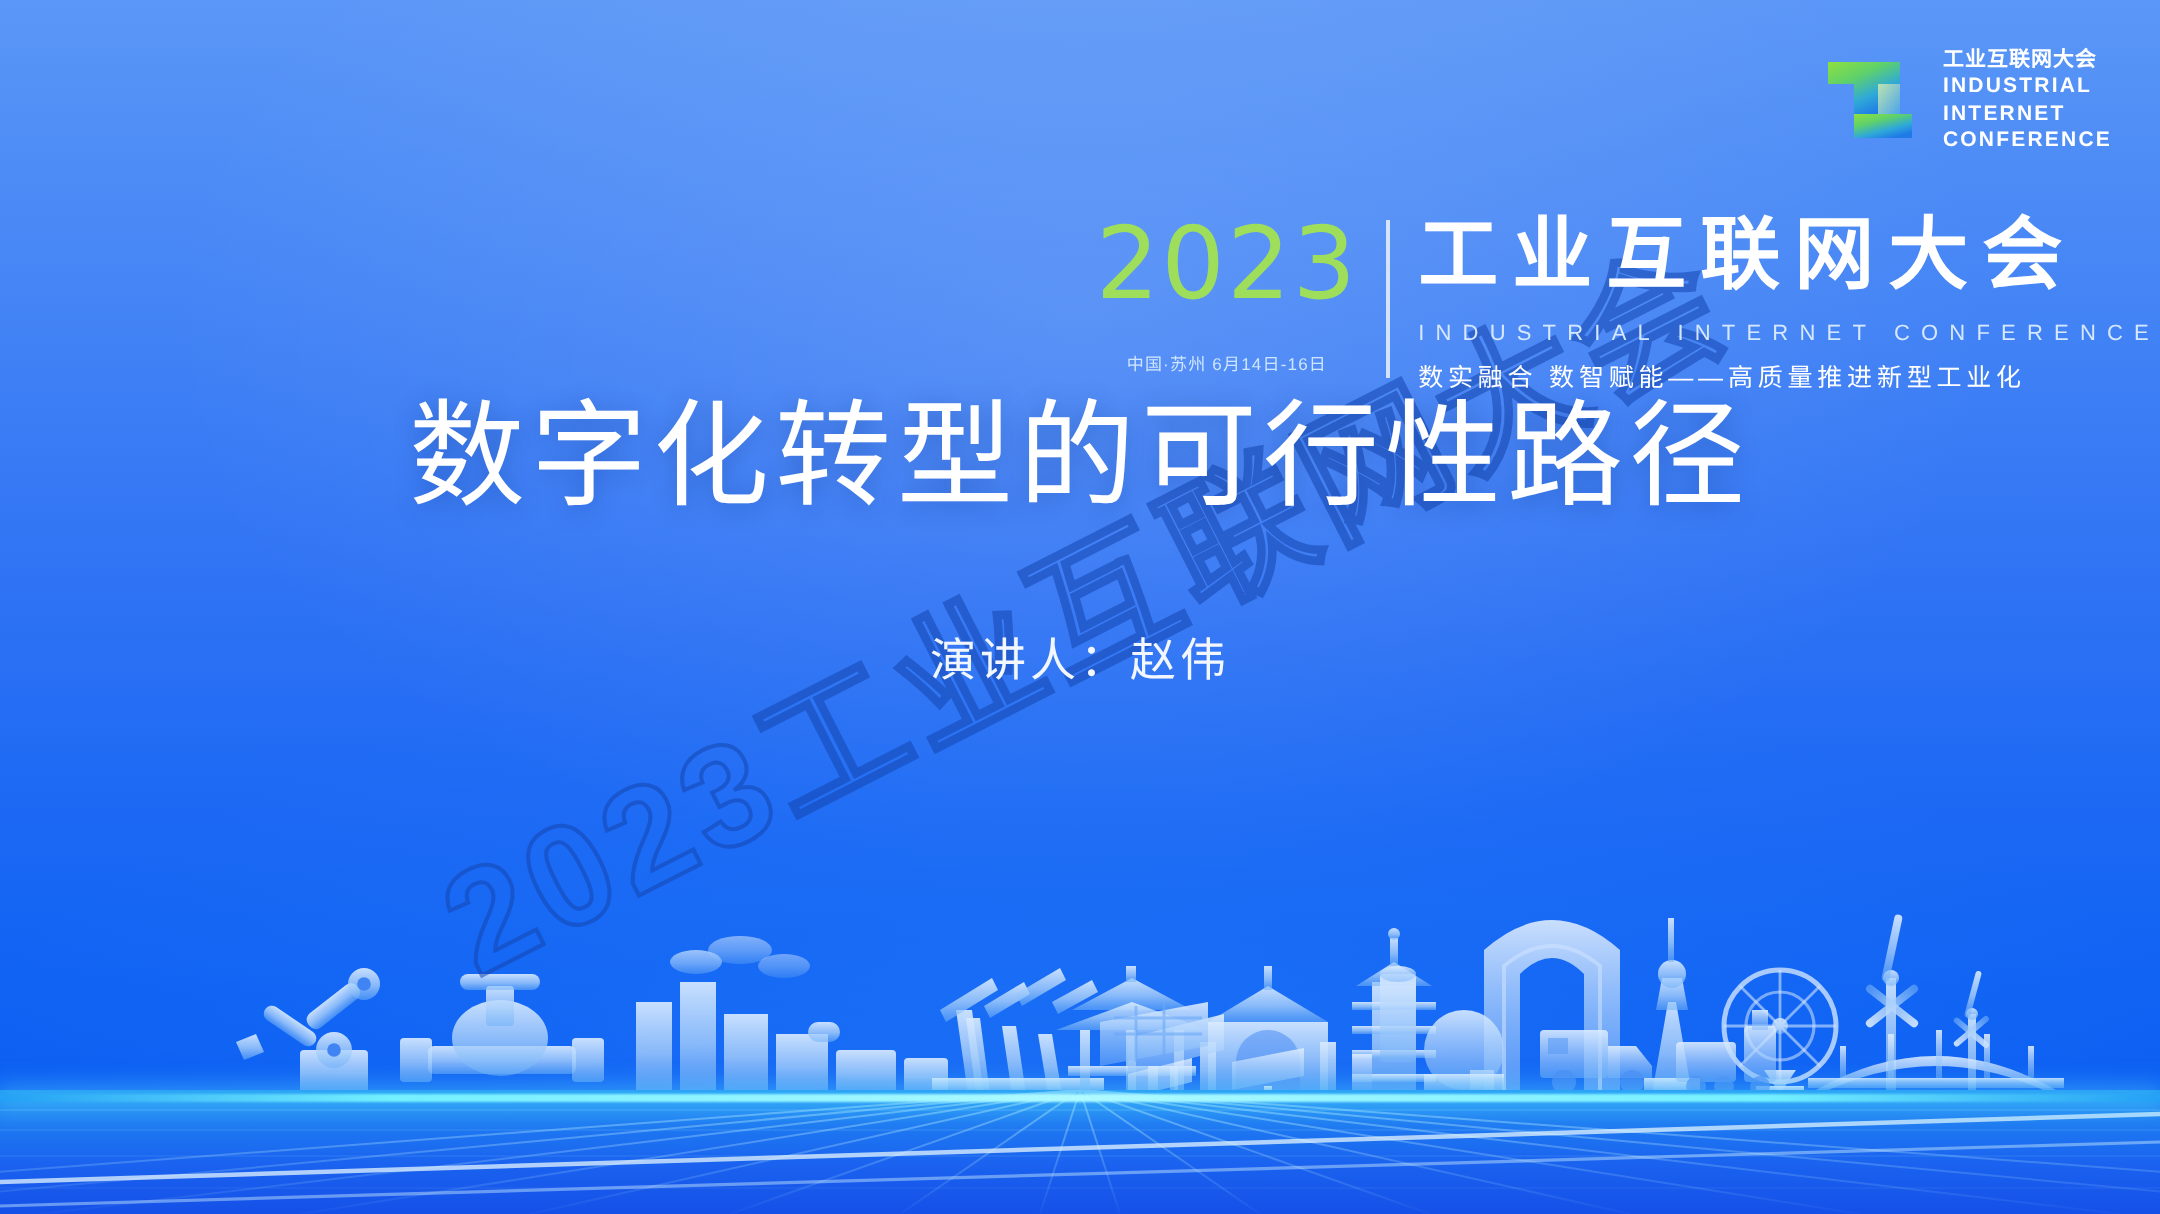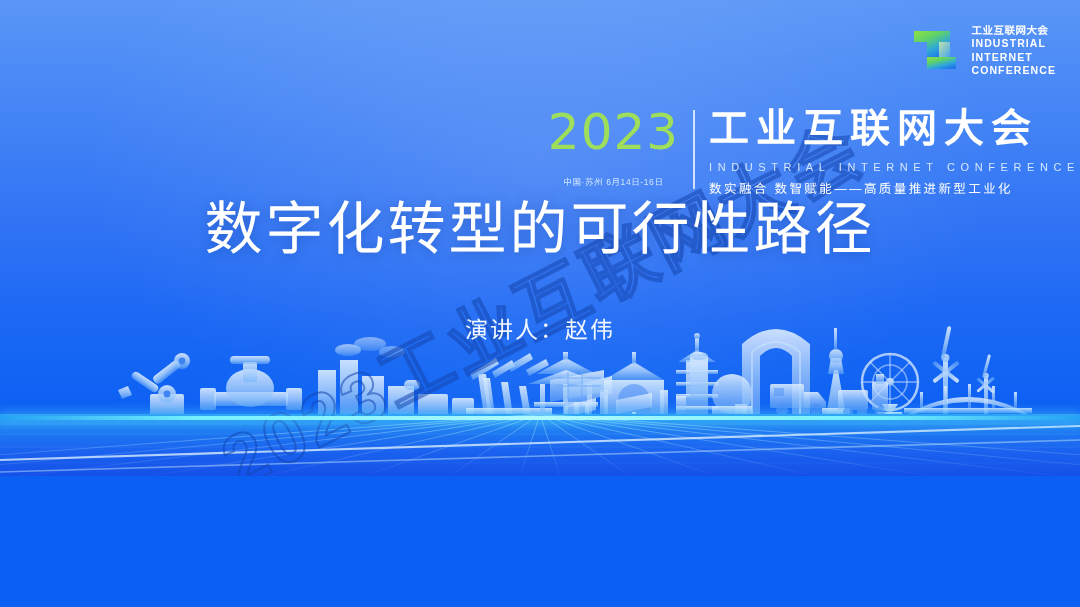--- a/index.html
+++ b/index.html
@@ -5,21 +5,21 @@
 <style>
   * { margin:0; padding:0; box-sizing:border-box; }
   html,body { width:1080px; height:607px; overflow:hidden; background:#0b5ff2; }
   body {
     font-family:"Liberation Sans","DejaVu Sans",sans-serif;
     -webkit-font-smoothing:antialiased;
   }
 
   #slide {
     position:relative;
-    width:1080px; height:476px;
+    width:1080px; height:607px;
     overflow:hidden;
     background:linear-gradient(180deg,
       #5b97f7 0%,
       #4d8cf6 14%,
       #3f80f5 30%,
       #2f73f4 48%,
       #1d69f4 66%,
       #0f62f3 82%,
       #0a5cf2 93%,
       #0a57ef 100%);

